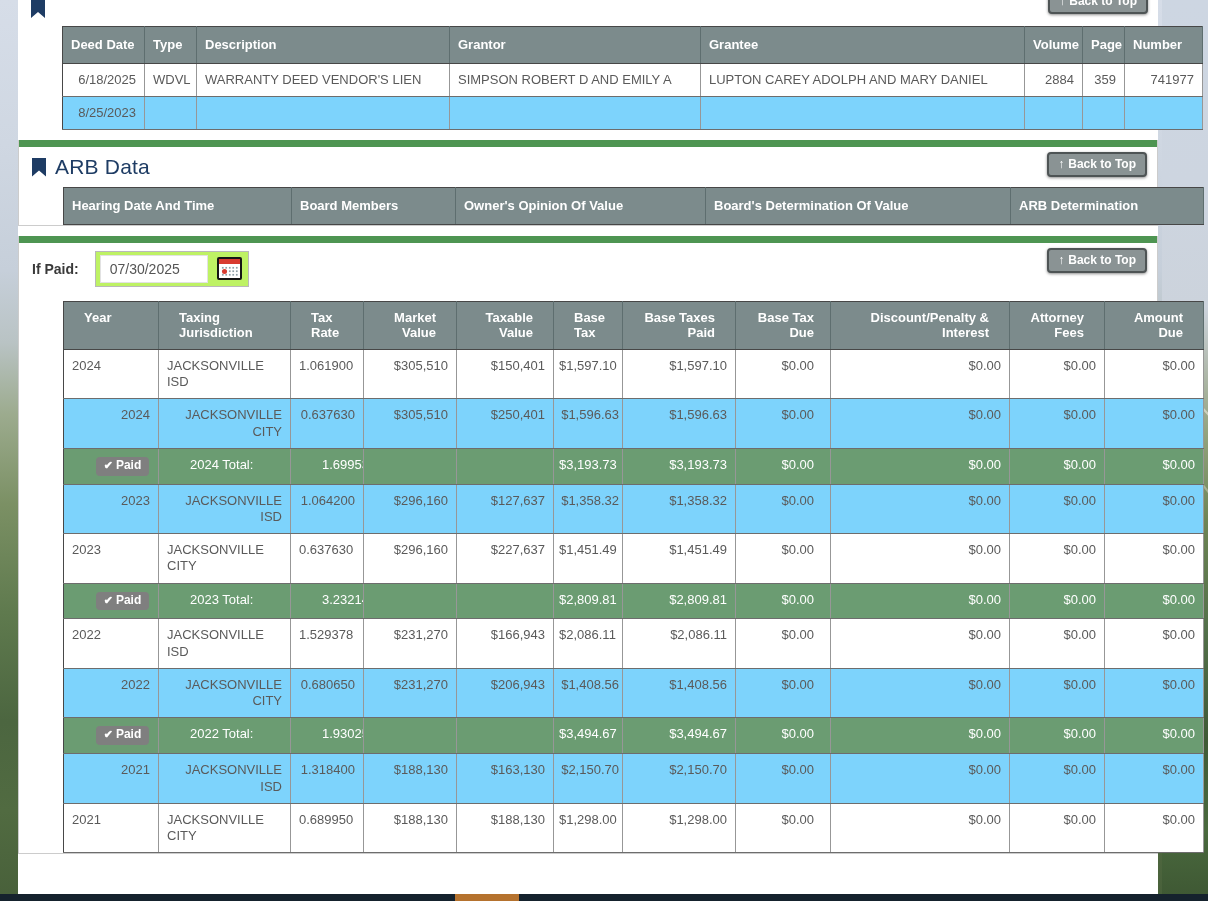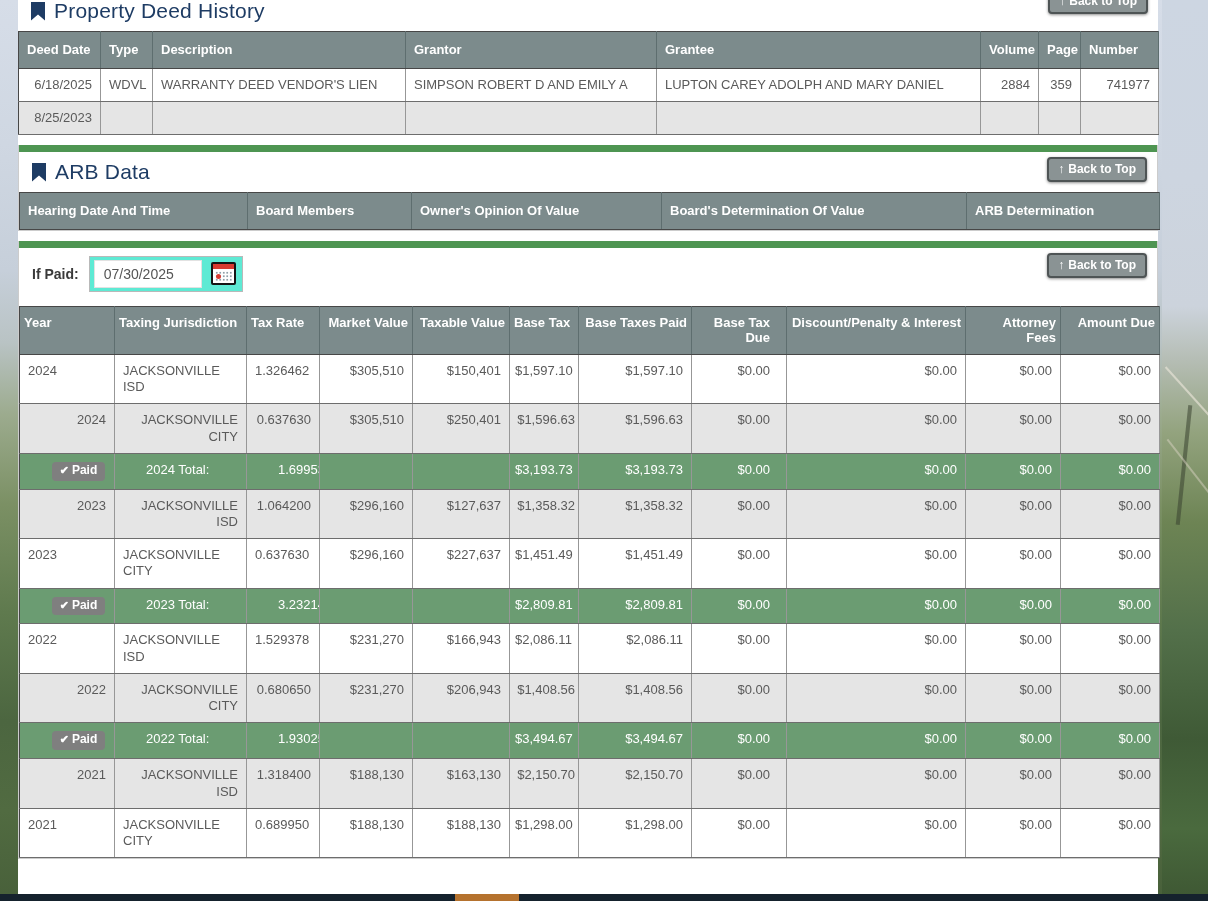--- a/index.html
+++ b/index.html
@@ -30,41 +30,41 @@
   .bookmark-icon { display:inline-block; width:14px; height:19px; background:var(--title-navy,#1e3c64);
     clip-path:polygon(0 0,100% 0,100% 100%,50% 68%,0 100%); }
 
   .btt { position:absolute; right:10px; background:#8a9394; border:2px solid #4e5455; color:#fff;
     font-size:12px; font-weight:bold; padding:3px 9px 4px; border-radius:4px;
     box-shadow:0 1px 3px rgba(0,0,0,.45); cursor:pointer; font-family:inherit; white-space:nowrap; }
   .btt .arrow { font-weight:bold; margin-right:4px; }
   .btt-cut { top:-2px; }
   .btt-row { top:12px; }
 
-  table.grid { border-collapse:collapse; table-layout:fixed; width:1140px; font-size:13px; color:#5a5a5a; border:1px solid #474747; }
+  table.grid { border-collapse:collapse; table-layout:fixed; width:1140px; font-size:13px; color:#5a5a5a; border:1px solid #474747;margin-left:44px; }
   .grid th { background:var(--header-bg,#7c8b8c); color:#fff; text-align:left; font-weight:bold;
     padding:10px 8px; border-right:1px solid #5e6e6f; border-bottom:1px solid #474747; line-height:1.2; }
   .grid td { background:#fff; padding:8px 8px; border-right:1px solid #979797; border-bottom:1px solid #6d6d6d;
     vertical-align:top; line-height:1.25; overflow:hidden; }
-  .grid tr.row-gray td { background:#e5e5e5;text-align:right; }
+  .grid tr.row-gray td { background:#7dd3fc;text-align:right; }
   .grid tr.row-total td { background:var(--total-row-bg,#6b9c72); color:#fff;padding-left:31px; }
   .grid th.a-r, .grid td.a-r { text-align:right; }
   .grid td.a-c { text-align:center; }
-  #tax-table th { vertical-align:top; padding:8px 4px; }
+  #tax-table th { vertical-align:top; padding:8px 20px; }
   #tax-table td.basetax { padding-left:5px; padding-right:3px; }
   #tax-table td.due-pad { padding-right:16px; }
   #tax-table th.due-pad { padding-right:16px; }
 
   .paid-badge { display:inline-block; background:#7f7f7f; color:#fff; border-radius:4px;
     padding:2px 8px 3px; font-size:12px; font-weight:bold; line-height:1.15; white-space:nowrap; }
   .paid-badge .chk { font-size:11px; margin-right:3px; }
 
-  .ifpaid { display:flex; align-items:center; gap:10px; padding:8px 13px 14px; }
+  .ifpaid { display:flex; align-items:center; gap:16px; padding:8px 13px 14px; }
   .ifpaid-label { font-weight:bold; color:#3a3a3a; font-size:14px; }
-  .date-wrap { display:flex; align-items:center; background:#5eead4; border:1px solid #b9b9b9; padding:3px 4px; }
+  .date-wrap { display:flex; align-items:center; background:#bef264; border:1px solid #b9b9b9; padding:3px 4px; }
   .date-input { border:1px solid #e2e2e2; outline:none; font-size:14px; color:#555; width:108px; padding:5px 9px; background:#fff; font-family:inherit; }
   .cal-btn { margin-left:9px; margin-right:2px; background:transparent; border:none; cursor:pointer; padding:0; }
   .cal-icon { display:block; position:relative; width:25px; height:23px; background:#fff; border:2px solid #151515; border-radius:2px; }
   .cal-top { position:absolute; top:0; left:0; right:0; height:5px; background:#d83b30; }
   .cal-grid { position:absolute; left:2px; right:2px; top:7px; bottom:2px;
     background-image:radial-gradient(#8fa0a8 1px, transparent 1.3px); background-size:3.5px 3.5px; }
   .cal-dot { position:absolute; left:3px; bottom:4px; width:5px; height:5px; background:#d83b30; border-radius:50%; }
 
   .bottom-bar { position:fixed; left:0; right:0; bottom:0; height:7px; background:#15222d; z-index:20; }
   .bottom-bar .thumb { position:absolute; left:455px; width:64px; top:0; bottom:0; background:#b5722e; }
@@ -76,21 +76,20 @@
   <span class="post"></span>
   <span class="wire1"></span>
   <span class="wire2"></span>
 </div>
 
 <div class="content">
 
   <div class="sec">
     <div class="sec-title">
       <span class="bookmark-icon"></span>
-      <span class="ttl">Property Deed History</span>
     </div>
     <button class="btt btt-cut"><span class="arrow">↑</span><span>Back to Top</span></button>
     <table class="grid" id="deed-table">
         <colgroup>
           <col style="width: 82px;">
           <col style="width: 52px;">
           <col style="width: 253px;">
           <col style="width: 251px;">
           <col style="width: 324px;">
           <col style="width: 58px;">
@@ -204,21 +203,21 @@
             <th class="a-r due-pad">Base Tax Due</th>
             <th class="a-r">Discount/Penalty &amp; Interest</th>
             <th class="a-r">Attorney Fees</th>
             <th class="a-r">Amount Due</th>
           </tr>
         </thead>
         <tbody>
           <tr>
             <td>2024</td>
             <td>JACKSONVILLE ISD</td>
-            <td>1.326462</td>
+            <td>1.061900</td>
             <td class="a-r">$305,510</td>
             <td class="a-r">$150,401</td>
             <td class="basetax">$1,597.10</td>
             <td class="a-r">$1,597.10</td>
             <td class="a-r due-pad">$0.00</td>
             <td class="a-r">$0.00</td>
             <td class="a-r">$0.00</td>
             <td class="a-r">$0.00</td>
           </tr>
           <tr class="row-gray">

